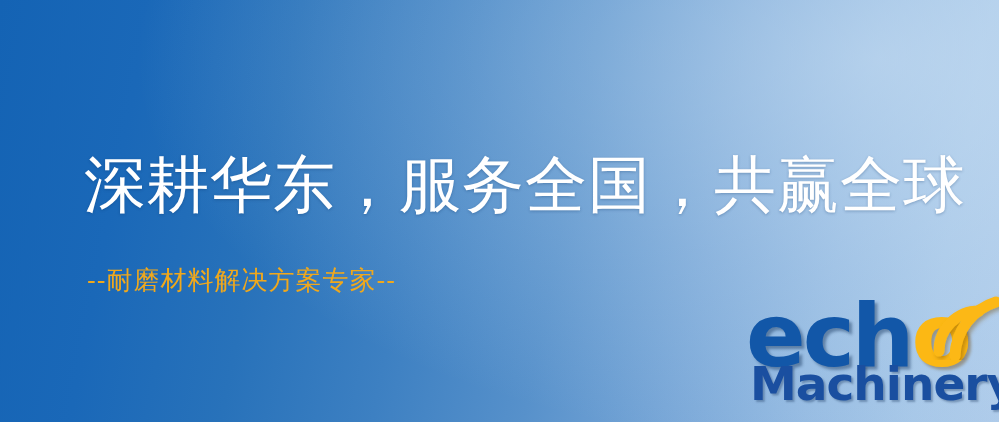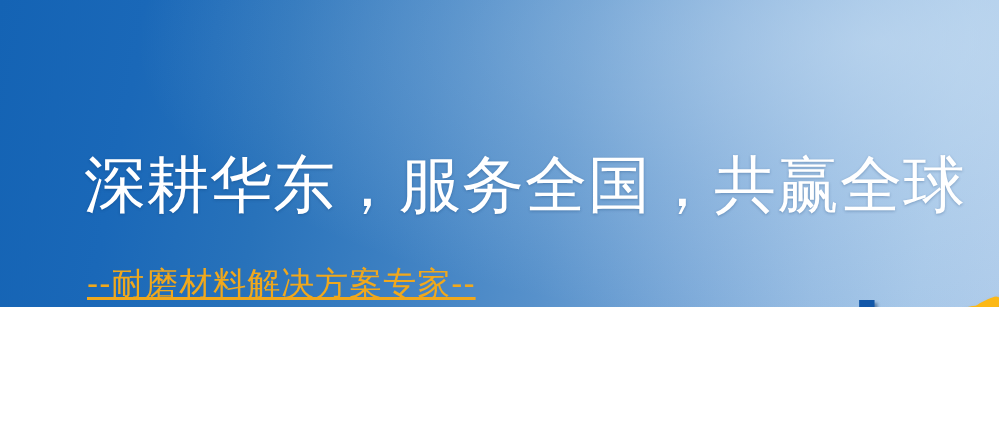--- a/index.html
+++ b/index.html
@@ -8,21 +8,21 @@
     padding: 0;
     background: #ffffff;
   }
   body {
     font-family: "Liberation Sans", sans-serif;
   }
 
   .banner {
     position: relative;
     width: 999px;
-    height: 307px;
+    height: 422px;
     overflow: hidden;
     
     background:
       linear-gradient(101deg,
         #1463b4 0%,
         #1a68b8 14%,
         #2872ba 28%,
         #3d80c2 42%,
         #5791cb 56%,
         #7aa8d8 70%,
@@ -53,26 +53,25 @@
     color: #ffffff;
     white-space: nowrap;
     text-shadow: 0 1px 3px rgba(10,50,100,0.30);
   }
 
   .subtitle {
     position: absolute;
     left: 87px;
     top: 266px;
     font-family: "DejaVu Serif", "Liberation Serif", serif;
-    font-size: 33px;
+    font-size: 26px;
     line-height: 1.1;
     letter-spacing: 1px;
     color: #f0a81c;
     white-space: nowrap;
-    text-decoration: underline;
   }
 
   
   .logo {
     position: absolute;
     left: 744px;
     top: 296px;
     width: 252px;
     height: 124px;
   }

